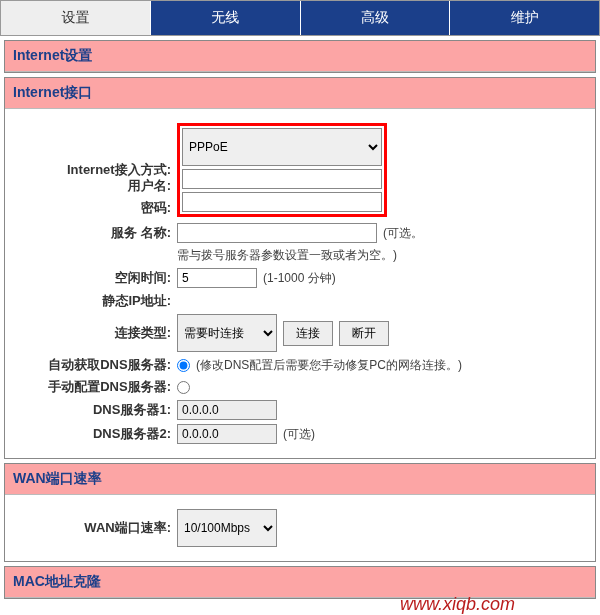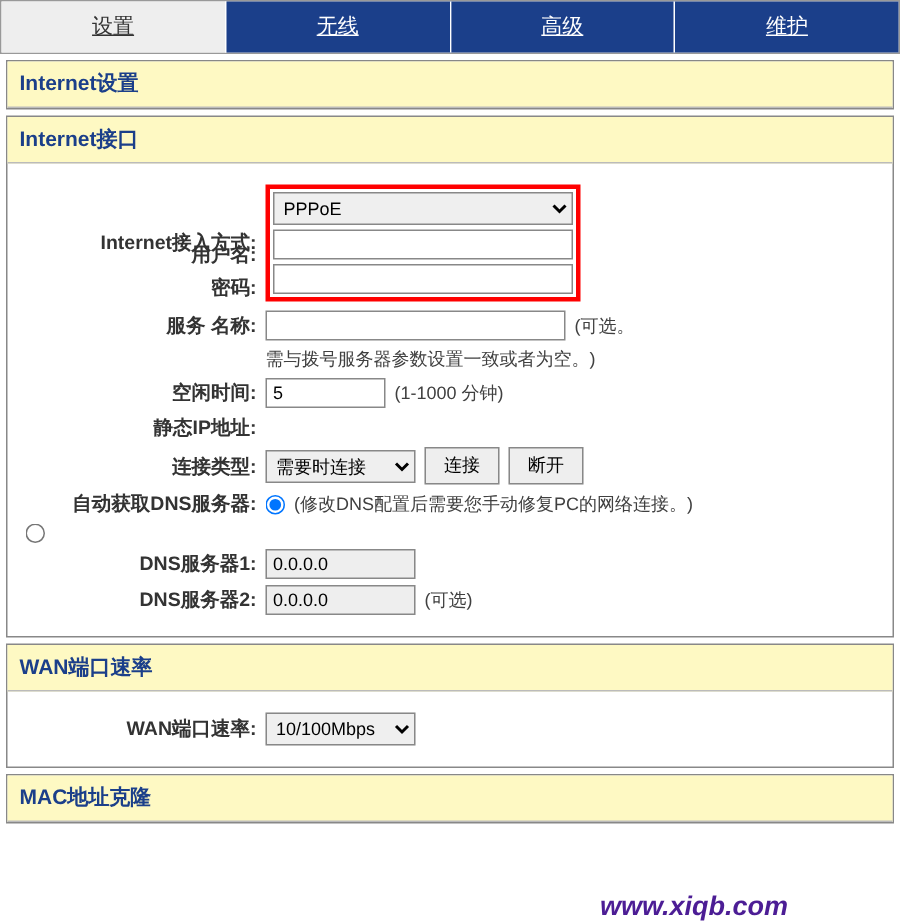--- a/index.html
+++ b/index.html
@@ -1,35 +1,35 @@
 <!DOCTYPE html>
 <html><head>
 <meta charset="utf-8">
 <style>
 * { box-sizing: border-box; margin: 0; padding: 0; }
 body { font-family: Arial, "Microsoft YaHei", sans-serif; font-size: 12px; background: #fff; width: 600px; }
 .tabs { display: flex; border: 1px solid #999; }
-.tab { flex: 1; text-align: center; padding: 8px 0; background: #1b3f8a; color: #fff; font-size: 14px; border-right: 1px solid #fff; cursor: pointer; text-decoration: underline; }
+.tab { flex: 1; text-align: center; padding: 8px 0; background: #1b3f8a; color: #fff; font-size: 14px; border-right: 1px solid #fff; cursor: pointer; }
 .tab:last-child { border-right: none; }
 .tab.active { background: #eee; color: #333; }
 .section { border: 1px solid #888; margin: 4px; }
-.section-hdr { background: #fef9c3; color: #1b3f8a; font-weight: bold; padding: 6px 8px; font-size: 14px; border-bottom: 1px solid #bbb; }
+.section-hdr { background: #fca5a5; color: #1b3f8a; font-weight: bold; padding: 6px 8px; font-size: 14px; border-bottom: 1px solid #bbb; }
 .section-body { padding: 10px 12px; color: #333; font-size: 13px; }
 .row { display: flex; align-items: center; margin: 4px 0; }
 .lbl { width: 160px; text-align: right; padding-right: 6px; font-weight: bold; font-size: 13px; }
 .fld { flex: 1; display: flex; align-items: center; gap: 6px; flex-wrap: wrap; }
 input[type=text], input[type=password] { border: 1px solid #888; padding: 2px 4px; font-size: 12px; height: 20px; }
-select { border: 1px solid #888; padding: 1px 2px; font-size: 12px; height: 22px; }
+select { border: 1px solid #888; padding: 1px 2px; font-size: 12px; height: 38px; }
 .w200 { width: 200px; }
 .w80 { width: 80px; }
 .w100 { width: 100px; }
 .note { font-size: 12px; color: #404040; }
 .btn { padding: 3px 12px; border: 1px solid #888; background: #eee; font-size: 12px; cursor: pointer; }
 .highlight-box { border: 3px solid #ff0000; padding: 2px; }
-.watermark { position: absolute; top: 594px; left: 400px; color: #4c1d95; font-weight: bold; font-size: 18px; font-style: italic; }
+.watermark { position: absolute; top: 594px; left: 400px; color: #b91c1c; font-weight: normal; font-size: 18px; font-style: italic; }
 </style>
 </head>
 <body>
 
 <div class="tabs">
   <div class="tab active">设置</div>
   <div class="tab">无线</div>
   <div class="tab">高级</div>
   <div class="tab">维护</div>
 </div>
@@ -90,20 +90,21 @@
       </div>
     </div>
     <div class="row">
       <div class="lbl">自动获取DNS服务器:</div>
       <div class="fld">
         <input type="radio" name="dns" checked="" style="">
         <span class="note" style="max-width:280px;">(修改DNS配置后需要您手动修复PC的网络连接。)</span>
       </div>
     </div>
     <div class="row">
+      <div class="lbl">手动配置DNS服务器:</div>
       <div class="fld">
           <input type="radio" name="dns" style="">
         </div>
     </div>
     <div class="row">
       <div class="lbl">DNS服务器1:</div>
       <div class="fld">
           <input type="text" class="w100" style="background: rgb(238, 238, 238);" value="0.0.0.0">
         </div>
     </div>

